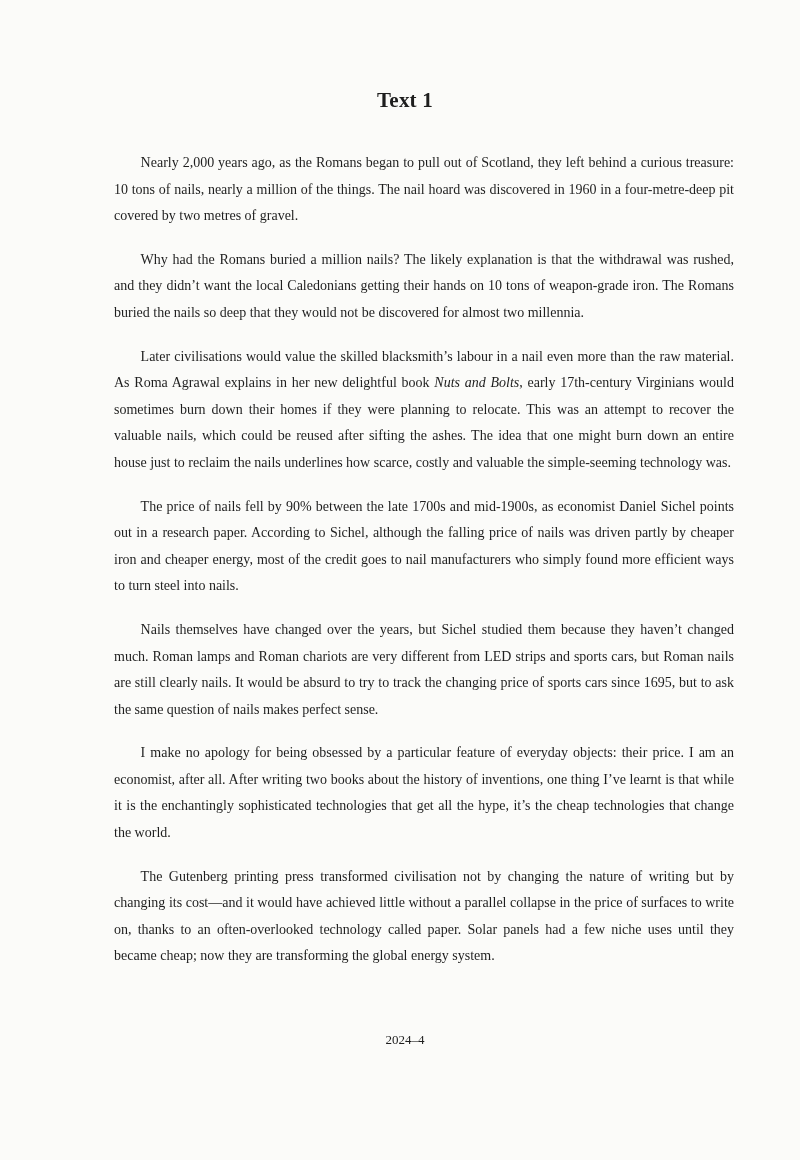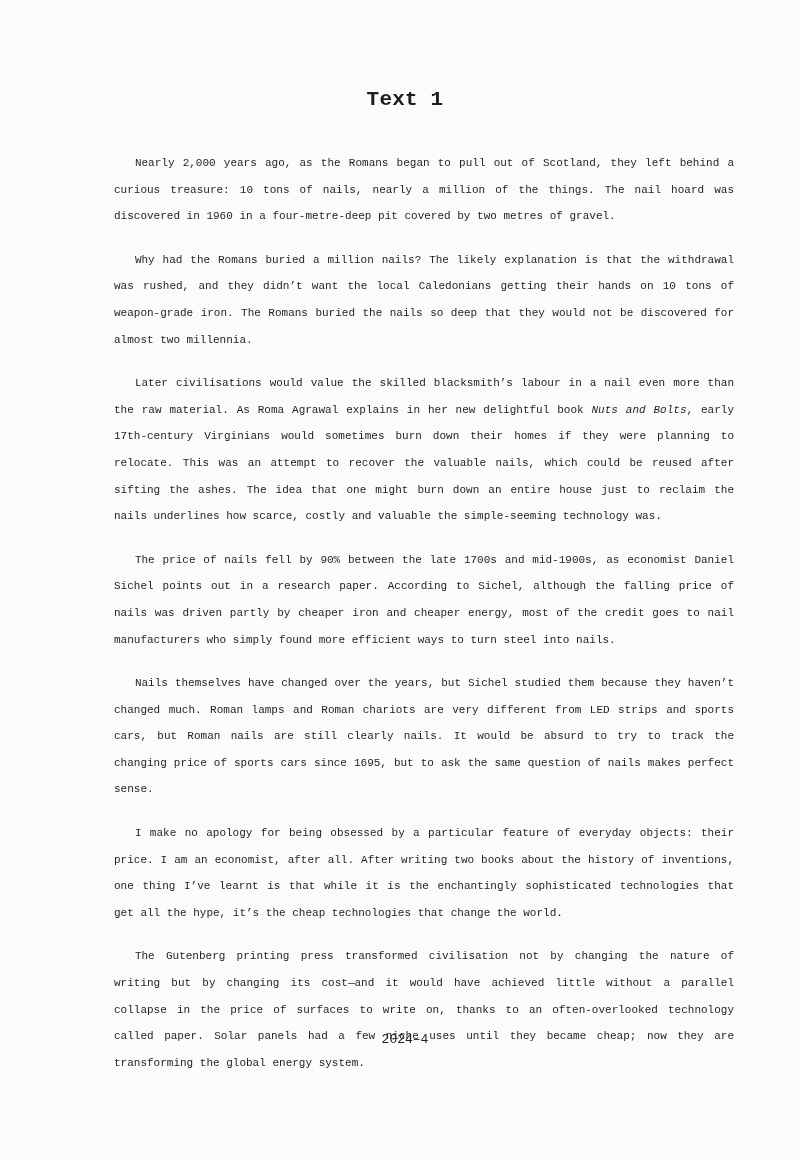--- a/index.html
+++ b/index.html
@@ -14,42 +14,41 @@
       overflow: hidden;
       font-family: "Liberation Serif", "DejaVu Serif", serif;
       color: #1e1e1e;
     }
     .page {
       position: absolute;
       left: 0;
       top: 0;
       width: 800px;
       height: 836px;
-      font-family: Liberation Mono, monospace;
     }
     .title {
       position: absolute;
       top: 88px;
       left: 0;
       width: 810px;
       text-align: center;
       font-weight: bold;
       font-size: 21px;
       letter-spacing: 0.2px;
       margin: 0;
     }
     .body-text {
       position: absolute;
       left: 116px;
       top: 150px;
       width: 618px;
     }
     .para {
       margin: 0;
-      font-size: 11px;
+      font-size: 14px;
       line-height: 26.6px;
       text-align: justify;
       text-indent: 2.2em;
       margin-left: -2.2em;
       padding-left: 2.2em;
     }
     .para {
       margin-left: 0;
       padding-left: 0;
       text-indent: 1.9em;

